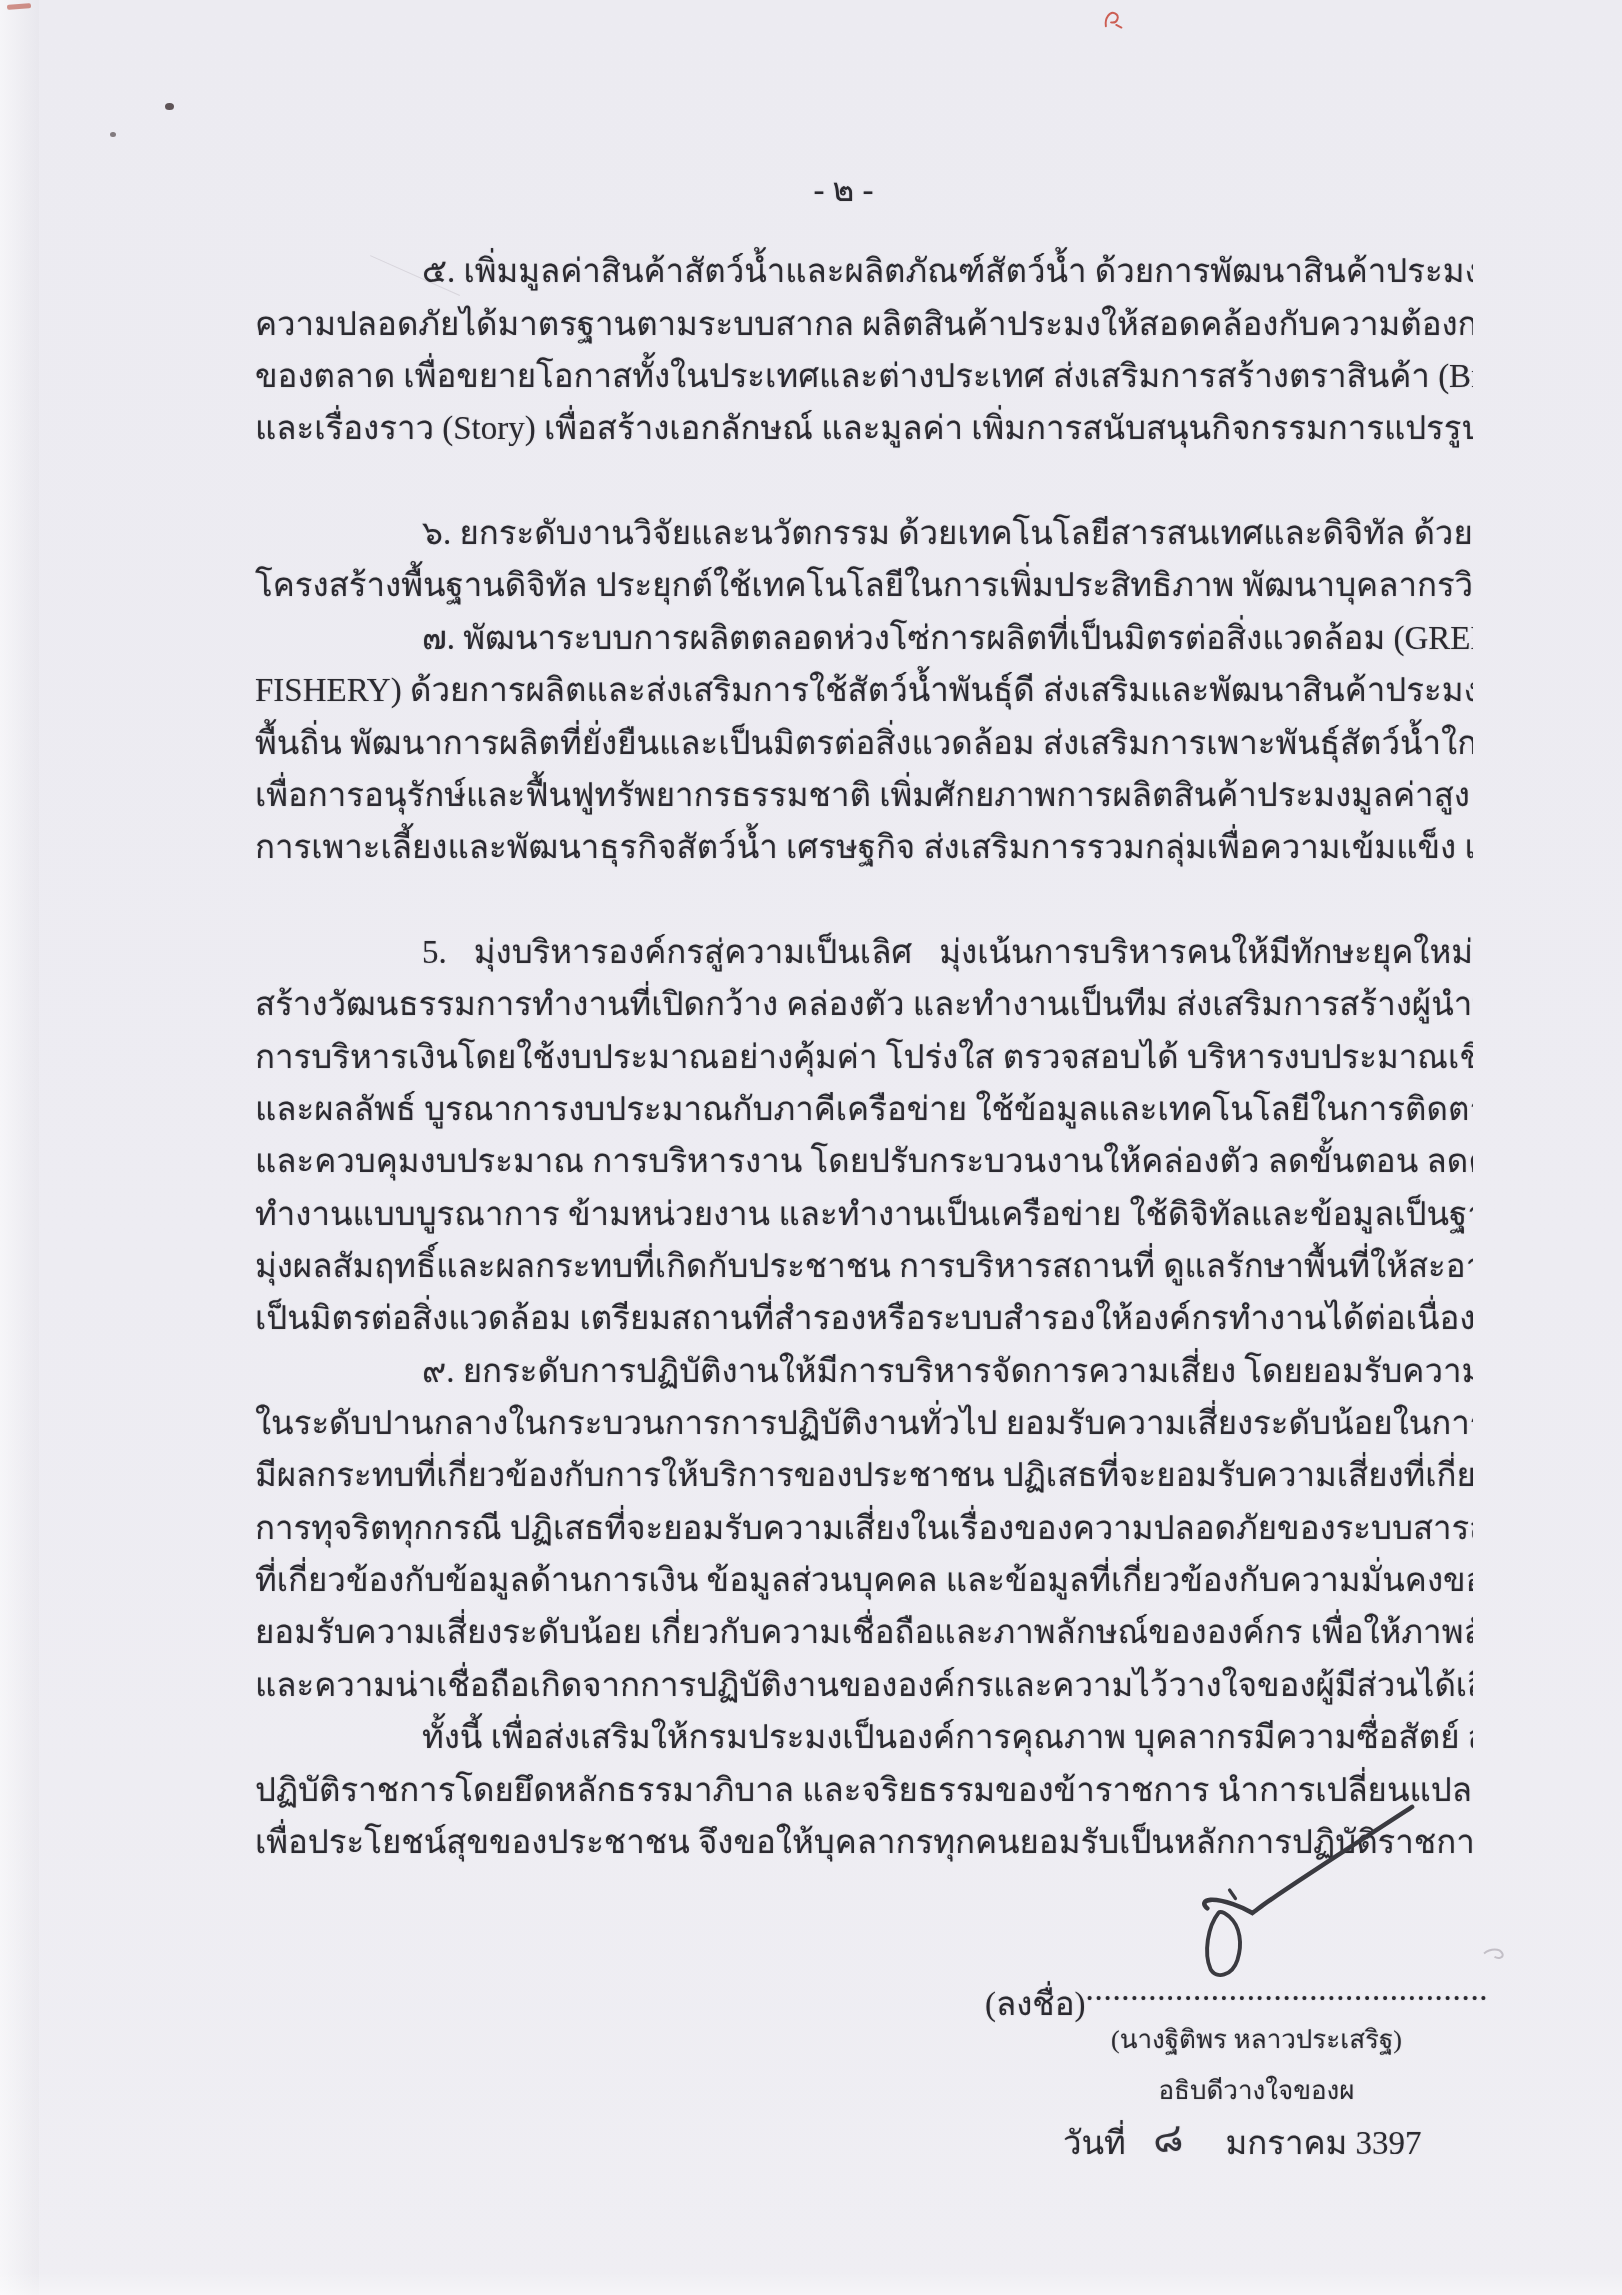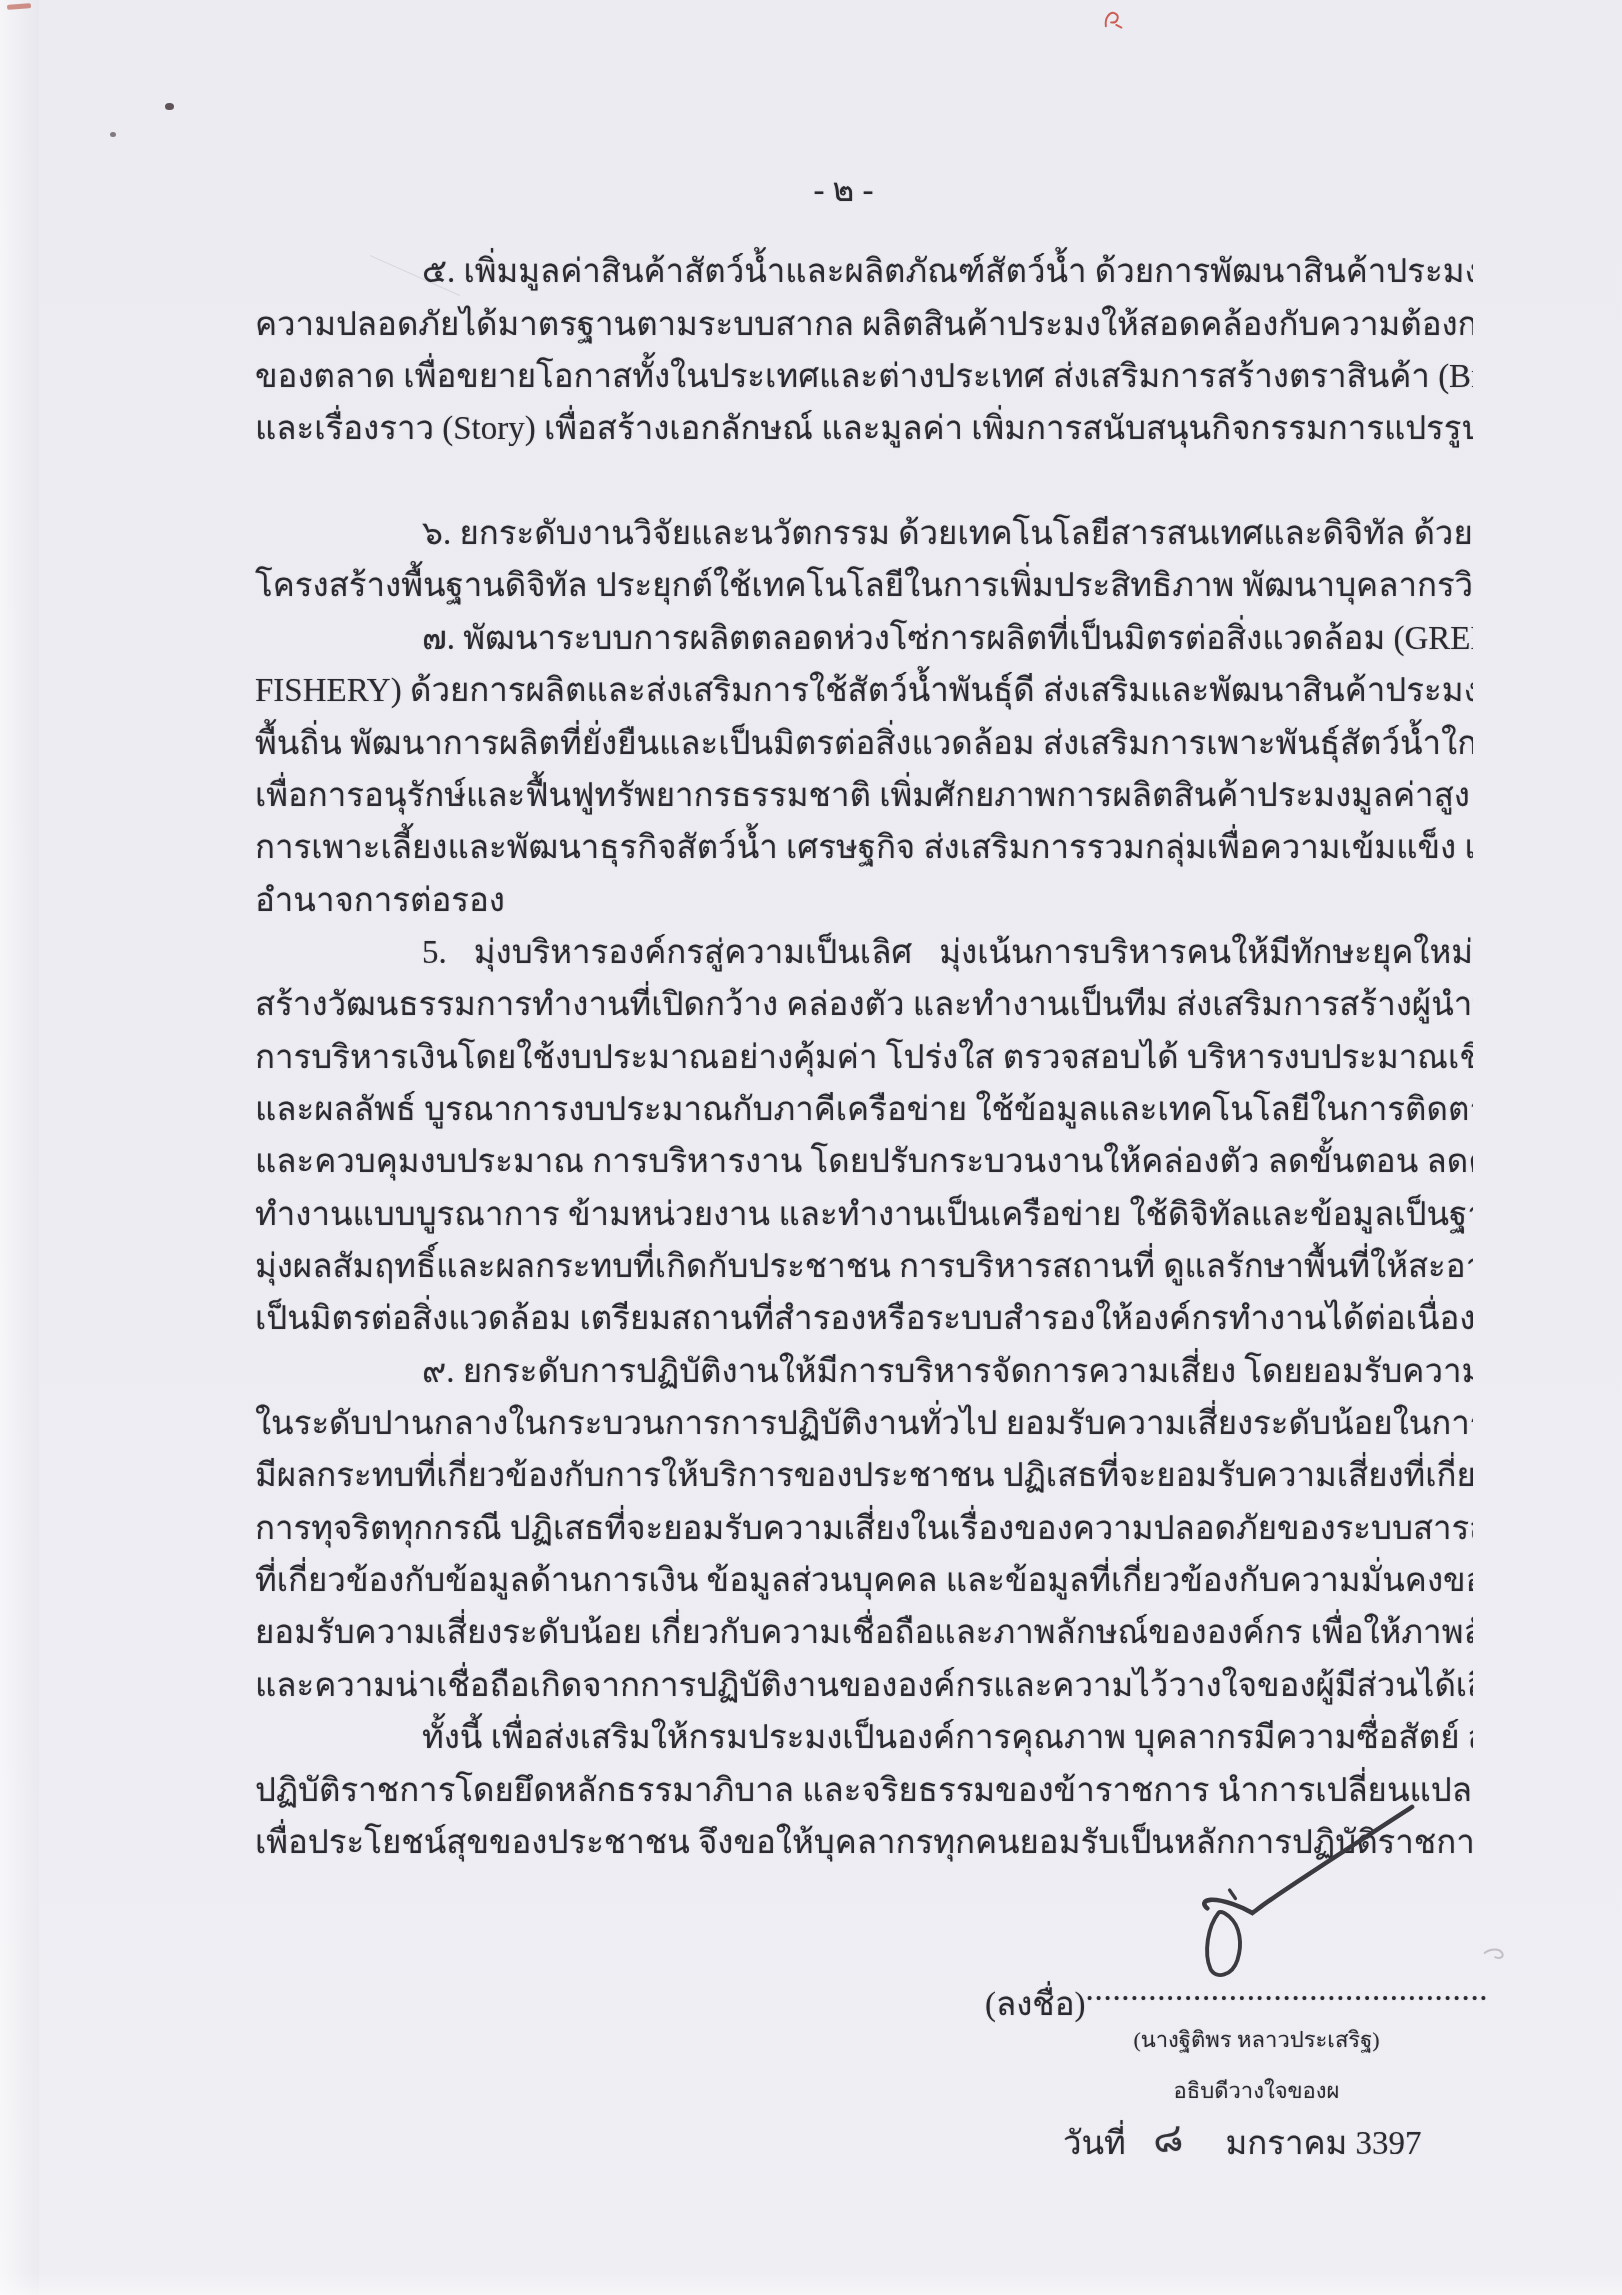--- a/index.html
+++ b/index.html
@@ -44,21 +44,21 @@
     position: absolute; left: 985px; top: 1963px; height: 52px;
     font-size: 33px; line-height: 52px; white-space: nowrap;
     text-shadow: 0 0 1.3px rgba(43,42,48,0.35);
   }
   .dots {
     display: inline-block; width: 402px; overflow: hidden;
     vertical-align: baseline; letter-spacing: 0.7px; white-space: nowrap;
   }
   .sig-name, .sig-title {
     position: absolute; left: 1021px; width: 471px; text-align: center;
-    font-size: 22px; line-height: 52px;
+    font-size: 26px; line-height: 52px;
     text-shadow: 0 0 1.3px rgba(43,42,48,0.35);
   }
   .sig-name  { top: 2014px; }
   .sig-title { top: 2065px; }
   .sig-date {
     position: absolute; left: 1063px; top: 2115px; white-space: nowrap;
     font-size: 33px; line-height: 52px;
     text-shadow: 0 0 1.3px rgba(43,42,48,0.35);
   }
   .sig-date .gap1 { display: inline-block; width: 27.5px; }
@@ -111,21 +111,20 @@
       <div class="line" style="top: 298px;">ความปลอดภัยได้มาตรฐานตามระบบสากล ผลิตสินค้าประมงให้สอดคล้องกับความต้องการ</div>
       <div class="line" style="top: 350px;">ของตลาด เพื่อขยายโอกาสทั้งในประเทศและต่างประเทศ ส่งเสริมการสร้างตราสินค้า (Brand)</div>
       <div class="line" style="top: 402px;">และเรื่องราว (Story) เพื่อสร้างเอกลักษณ์ และมูลค่า เพิ่มการสนับสนุนกิจกรรมการแปรรูปเพื่อเพิ่มมูลค่า</div>
       <div class="line indent" style="top: 507px;">๖. ยกระดับงานวิจัยและนวัตกรรม ด้วยเทคโนโลยีสารสนเทศและดิจิทัล ด้วยการพัฒนา</div>
       <div class="line" style="top: 559px;">โครงสร้างพื้นฐานดิจิทัล ประยุกต์ใช้เทคโนโลยีในการเพิ่มประสิทธิภาพ พัฒนาบุคลากรวิจัยสู่ยุคดิจิทัล</div>
       <div class="line indent" style="top: 612px;">๗. พัฒนาระบบการผลิตตลอดห่วงโซ่การผลิตที่เป็นมิตรต่อสิ่งแวดล้อม (GREEN</div>
       <div class="line" style="top: 664px;">FISHERY) ด้วยการผลิตและส่งเสริมการใช้สัตว์น้ำพันธุ์ดี ส่งเสริมและพัฒนาสินค้าประมงอัตลักษณ์</div>
       <div class="line" style="top: 717px;">พื้นถิ่น พัฒนาการผลิตที่ยั่งยืนและเป็นมิตรต่อสิ่งแวดล้อม ส่งเสริมการเพาะพันธุ์สัตว์น้ำใกล้สูญพันธุ์</div>
       <div class="line" style="top: 769px;">เพื่อการอนุรักษ์และฟื้นฟูทรัพยากรธรรมชาติ เพิ่มศักยภาพการผลิตสินค้าประมงมูลค่าสูง ส่งเสริม</div>
       <div class="line" style="top: 821px;">การเพาะเลี้ยงและพัฒนาธุรกิจสัตว์น้ำ เศรษฐกิจ ส่งเสริมการรวมกลุ่มเพื่อความเข้มแข็ง และสร้าง</div>
-      <div class="line nojust" style="top: 874px;">อำนาจการต่อรอง</div>
       <div class="line indent" style="top: 926px;">5. มุ่งบริหารองค์กรสู่ความเป็นเลิศ มุ่งเน้นการบริหารคนให้มีทักษะยุคใหม่</div>
       <div class="line" style="top: 978px;">สร้างวัฒนธรรมการทำงานที่เปิดกว้าง คล่องตัว และทำงานเป็นทีม ส่งเสริมการสร้างผู้นำทุกระดับ</div>
       <div class="line" style="top: 1031px;">การบริหารเงินโดยใช้งบประมาณอย่างคุ้มค่า โปร่งใส ตรวจสอบได้ บริหารงบประมาณเชิงยุทธศาสตร์</div>
       <div class="line" style="top: 1083px;">และผลลัพธ์ บูรณาการงบประมาณกับภาคีเครือข่าย ใช้ข้อมูลและเทคโนโลยีในการติดตาม ประเมิน</div>
       <div class="line" style="top: 1135px;">และควบคุมงบประมาณ การบริหารงาน โดยปรับกระบวนงานให้คล่องตัว ลดขั้นตอน ลดความซ้ำซ้อน</div>
       <div class="line" style="top: 1188px;">ทำงานแบบบูรณาการ ข้ามหน่วยงาน และทำงานเป็นเครือข่าย ใช้ดิจิทัลและข้อมูลเป็นฐานในการตัดสินใจ</div>
       <div class="line" style="top: 1240px;">มุ่งผลสัมฤทธิ์และผลกระทบที่เกิดกับประชาชน การบริหารสถานที่ ดูแลรักษาพื้นที่ให้สะอาด</div>
       <div class="line" style="top: 1292px;">เป็นมิตรต่อสิ่งแวดล้อม เตรียมสถานที่สำรองหรือระบบสำรองให้องค์กรทำงานได้ต่อเนื่องแม้เกิดวิกฤต</div>
       <div class="line indent" style="top: 1345px;">๙. ยกระดับการปฏิบัติงานให้มีการบริหารจัดการความเสี่ยง โดยยอมรับความเสี่ยง</div>
       <div class="line" style="top: 1397px;">ในระดับปานกลางในกระบวนการการปฏิบัติงานทั่วไป ยอมรับความเสี่ยงระดับน้อยในการปฏิบัติงาน</div>

